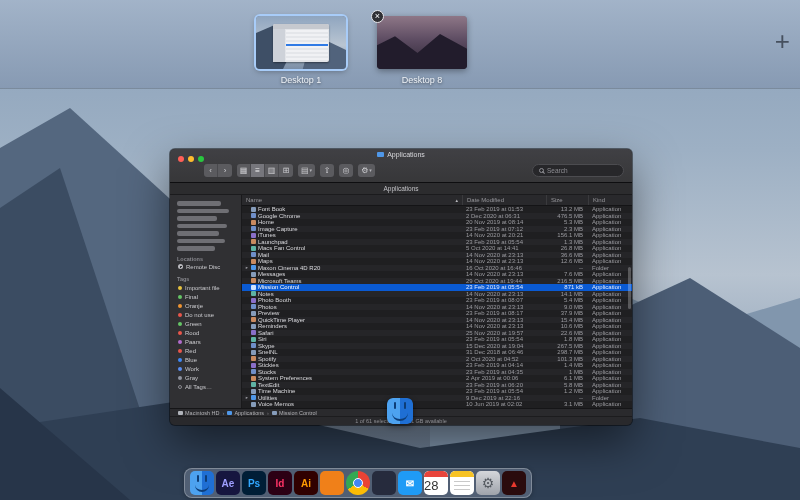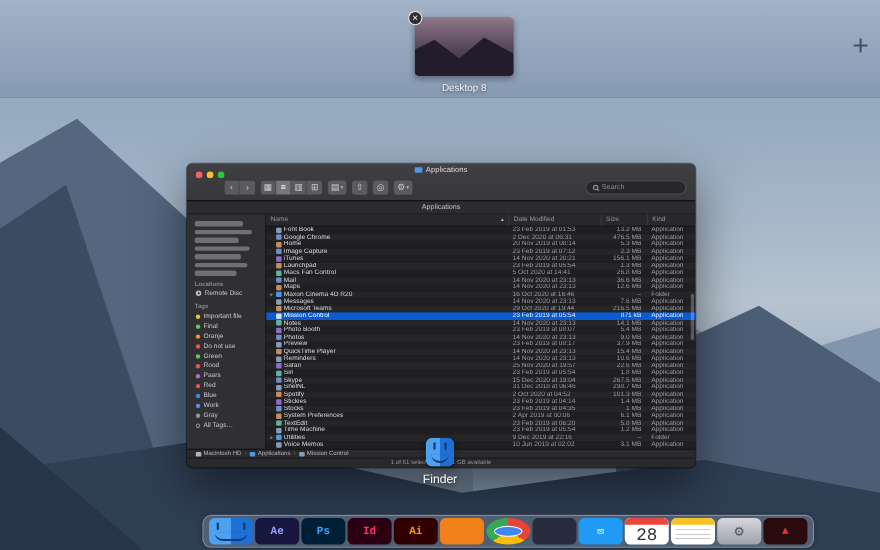--- a/index.html
+++ b/index.html
@@ -119,33 +119,33 @@
   .expose-icon { position:absolute; left:387px; top:398px; width:26px; height:26px; z-index:9;
     border-radius:6px; box-shadow:0 2px 6px rgba(0,0,0,.45); overflow:hidden; }
   .expose-label { position:absolute; top:430px; left:0; right:0; text-align:center; z-index:9;
     font-size:11px; color:#fff; text-shadow:0 1px 4px rgba(0,0,0,.7); }
 
   
   .dock { position:absolute; left:184px; bottom:2px; height:30px; z-index:9;
     display:flex; align-items:center; gap:2px; padding:0 5px;
     background:rgba(150,162,182,.34); border:1px solid rgba(255,255,255,.28); border-radius:8px;
     box-shadow:0 1px 5px rgba(0,0,0,.25); }
-  .dock-item { width:40px; height:24px; position:relative; flex:none;font-family:Liberation Mono, monospace; }
+  .dock-item { width:24px; height:24px; position:relative; flex:none; }
   .ic { position:absolute; inset:0; border-radius:5px; display:flex; align-items:center; justify-content:center;
     font-size:10px; font-weight:bold; overflow:hidden; }
   .finder-ic { background:linear-gradient(90deg,#4da2f0 0 50%, #1f6fd4 50% 100%); }
   .f-eye { position:absolute; top:4px; width:2px; height:7px; background:#0d3d77; border-radius:1px; }
   .f-eye.l { left:7px; } .f-eye.r { right:7px; }
   .f-smile { position:absolute; left:5px; right:5px; bottom:3px; height:8px;
     border-bottom:2px solid #0d3d77; border-radius:0 0 10px 10px; }
   .chrome-ic { border-radius:50%; background:conic-gradient(#ea4335 0 33%, #fbbc05 33% 66%, #34a853 66% 100%); }
   .chrome-center { position:absolute; inset:7px; background:#4285f4; border:1.5px solid #fff; border-radius:50%; }
   .cal-ic { background:#fff; }
   .cal-band { position:absolute; top:0; left:0; right:0; height:6px; background:#e8453c; border-radius:5px 5px 0 0; }
-  .cal-day { position:absolute; top:7px; left:0; right:0; text-align:center; font-size:16px; font-weight:normal; color:#333; }
+  .cal-day { position:absolute; top:7px; left:0; right:0; text-align:left; font-size:13px; font-weight:normal; color:#333; }
   .notes-ic { background:#fff; }
   .notes-band { position:absolute; top:0; left:0; right:0; height:6px; background:#f7c325; border-radius:5px 5px 0 0; }
   .notes-ic::after { content:''; position:absolute; left:4px; right:4px; top:10px; height:9px;
     background:repeating-linear-gradient(180deg,#c9c9c9 0 1px, transparent 1px 4px); }
   .gear-ic { background:linear-gradient(#d4d6da,#9fa3ab); color:#555a61; font-size:14px; font-weight:normal; }
 </style>
 </head>
 <body>
 
 <div id="screen">
@@ -153,20 +153,34 @@
   <svg class="wallpaper" viewBox="0 0 800 412" preserveAspectRatio="none">
     <polygon fill="#8196ad" points="430,230 560,180 700,240 800,210 800,412 430,412"></polygon>
     <polygon fill="#54677f" points="0,60 70,20 180,120 230,412 0,412"></polygon>
     <polygon fill="#3b4c62" points="0,120 60,80 170,412 0,412"></polygon>
     <polygon fill="#4c5e76" points="560,250 690,190 800,260 800,412 560,412"></polygon>
     <polygon fill="#2f3f54" points="0,340 200,310 420,360 640,330 800,360 800,412 0,412"></polygon>
     <polygon fill="#273549" points="0,300 130,412 0,412"></polygon>
   </svg>
 
   <div class="mc-bar">
+    <div class="thumb-wrap d1">
+      <div class="thumb current">
+        <div class="mini-sky"></div>
+        <div class="mini-mtn-l"></div>
+        <div class="mini-mtn-r"></div>
+        <div class="mini-window">
+          <div class="mini-win-head"></div>
+          <div class="mini-win-side"></div>
+          <div class="mini-win-body"></div>
+          <div class="mini-win-sel"></div>
+        </div>
+      </div>
+      <div class="thumb-label">Desktop 1</div>
+    </div>
     <div class="thumb-wrap d2">
       <div class="thumb">
         <div class="mini-sky2"></div>
         <div class="mini-mtn2"></div>
       </div>
       <div class="close-btn">×</div>
       <div class="thumb-label">Desktop 8</div>
     </div>
     <div class="add-desktop">+</div>
   </div>
@@ -620,21 +634,20 @@
     <div class="statusrow">1 of 61 selected, 188.21 GB available</div>
   </div>
 
   <div class="expose-icon">
     <div class="ic finder-ic">
       <div class="f-eye l"></div>
       <div class="f-eye r"></div>
       <div class="f-smile"></div>
     </div>
   </div>
-  <div class="expose-label">Finder</div>
 
   <div class="dock" id="dock">
       <div class="dock-item">
         <div class="ic finder-ic">
           <div class="f-eye l"></div>
           <div class="f-eye r"></div>
           <div class="f-smile"></div>
         </div>
       </div>
       <div class="dock-item">

